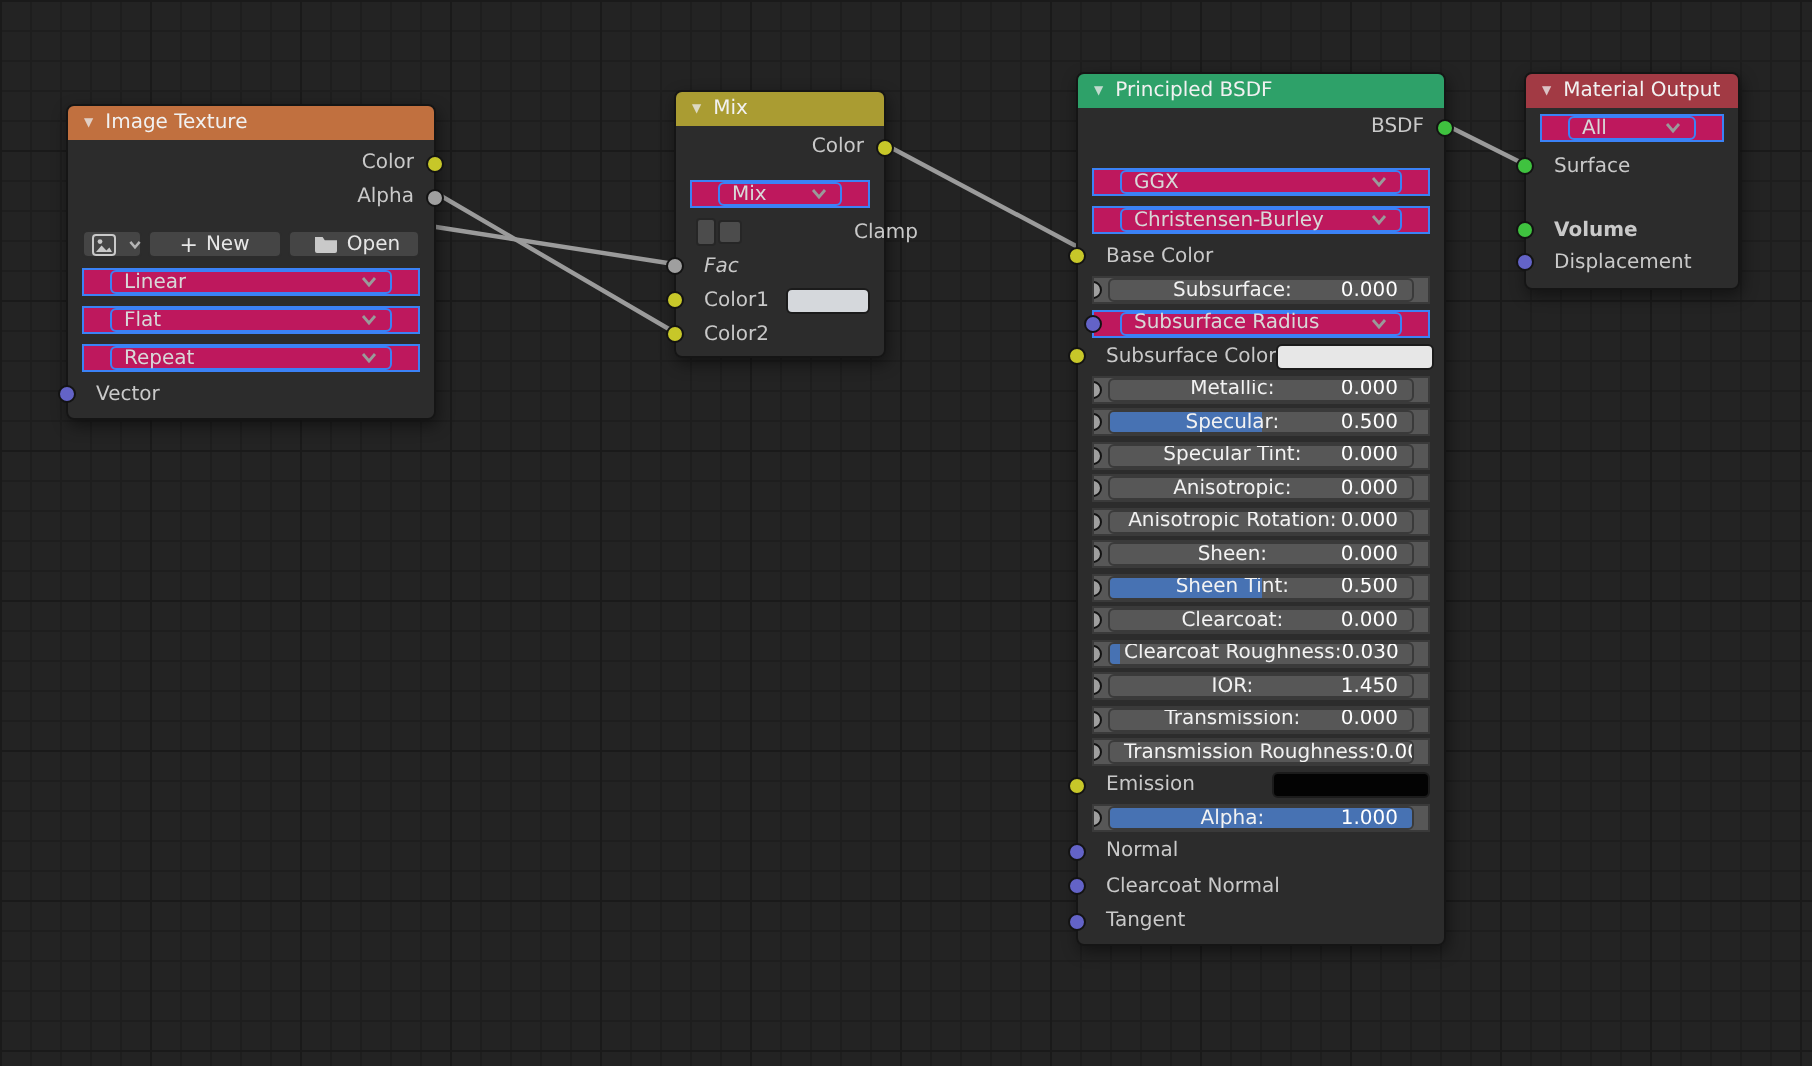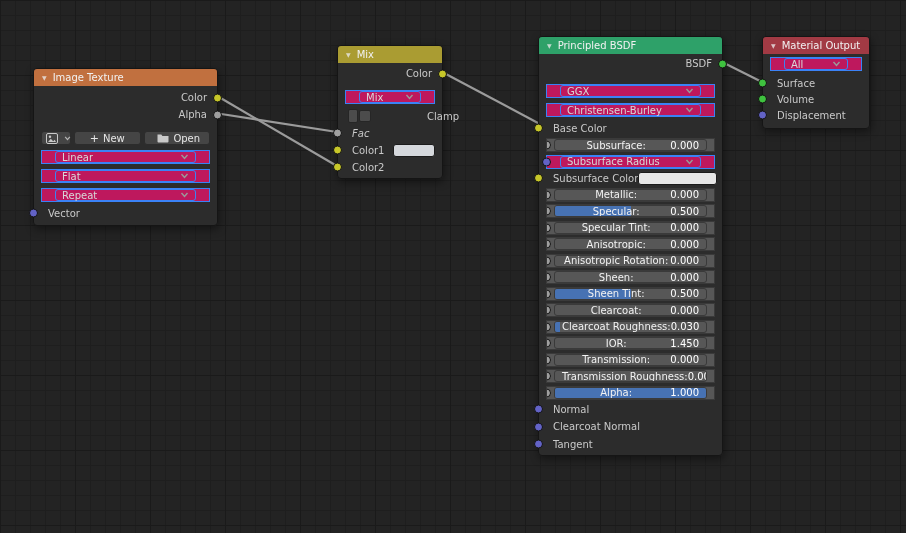--- a/index.html
+++ b/index.html
@@ -71,21 +71,21 @@
 </head>
 <body>
 
 <div id="stage">
   <svg id="wires" width="906" height="533">
       <line x1="218" y1="96.5" x2="337" y2="166" class="wire" stroke="#9b9b9b" stroke-width="2.2"></line>
       <line x1="218" y1="113.5" x2="337" y2="132" class="wire" stroke="#9b9b9b" stroke-width="2.2"></line>
       <line x1="443" y1="72.5" x2="538" y2="123" class="wire" stroke="#9b9b9b" stroke-width="2.2"></line>
       <line x1="723" y1="62.5" x2="762" y2="82" class="wire" stroke="#9b9b9b" stroke-width="2.2"></line>
     </svg>
-<div class="node" style="left: 33px; top: 68px; width: 185px; padding-bottom: 4px;">
+<div class="node" style="left: 33px; top: 52px; width: 185px; padding-bottom: 4px;">
       <div class="node-header" style="background: rgb(193, 112, 63);">
         <span class="tri">▼</span>
         <span class="title">Image Texture</span>
       </div>
       <div class="node-body">
         <div class="row output" style="height: 17px; margin-top: 3px;">
           <div class="socket right" style="background: rgb(199, 199, 41);"></div>
           <span class="iolabel out">Color</span>
         </div>
         <div class="row output" style="height: 17px; margin-top: 0px;">
@@ -342,20 +342,25 @@
           </div>
         </div>
         <div class="row slider" style="height: 14px; margin-top: 2.5px;">
           <div class="socket left" style="background: rgb(159, 159, 159);"></div>
           <div class="widget slider">
             <div class="fill" style="width: 0%; background: rgb(71, 114, 179);"></div>
             <span class="slabel">Transmission Roughness:</span>
             <span class="svalue">0.000</span>
           </div>
         </div>
+        <div class="row color" style="height: 14px; margin-top: 2.5px;">
+          <div class="socket left" style="background: rgb(199, 199, 41);"></div>
+          <span class="iolabel">Emission</span>
+          <div class="swatch" style="background: rgb(3, 3, 3); width: 79px;"></div>
+        </div>
         <div class="row slider" style="height: 14px; margin-top: 2.5px;">
           <div class="socket left" style="background: rgb(159, 159, 159);"></div>
           <div class="widget slider">
             <div class="fill" style="width: 100%; background: rgb(71, 114, 179);"></div>
             <span class="slabel">Alpha:</span>
             <span class="svalue">1.000</span>
           </div>
         </div>
         <div class="row input" style="height: 16px; margin-top: 1.5px;">
           <div class="socket left" style="background: rgb(99, 99, 199);"></div>
@@ -384,21 +389,21 @@
               <svg width="9" height="6" viewBox="0 0 9 6" fill="none" stroke="#9a9a9a" stroke-width="1.4">
                 <path d="M1.5 1 L4.5 4.5 L7.5 1"></path>
               </svg>
             </span>
           </div>
         </div>
         <div class="row input" style="height: 16px; margin-top: 4px;">
           <div class="socket left" style="background: rgb(63, 194, 63);"></div>
           <span class="iolabel">Surface</span>
         </div>
-        <div class="row input" style="height: 16px; margin-top: 0px;">
+        <div class="row input" style="height: 16px; margin-top: 16px; font-weight: bold;">
           <div class="socket left" style="background: rgb(63, 194, 63);"></div>
           <span class="iolabel">Volume</span>
         </div>
         <div class="row input" style="height: 16px; margin-top: 0px;">
           <div class="socket left" style="background: rgb(99, 99, 199);"></div>
           <span class="iolabel">Displacement</span>
         </div>
       </div>
     </div>
   </div>

